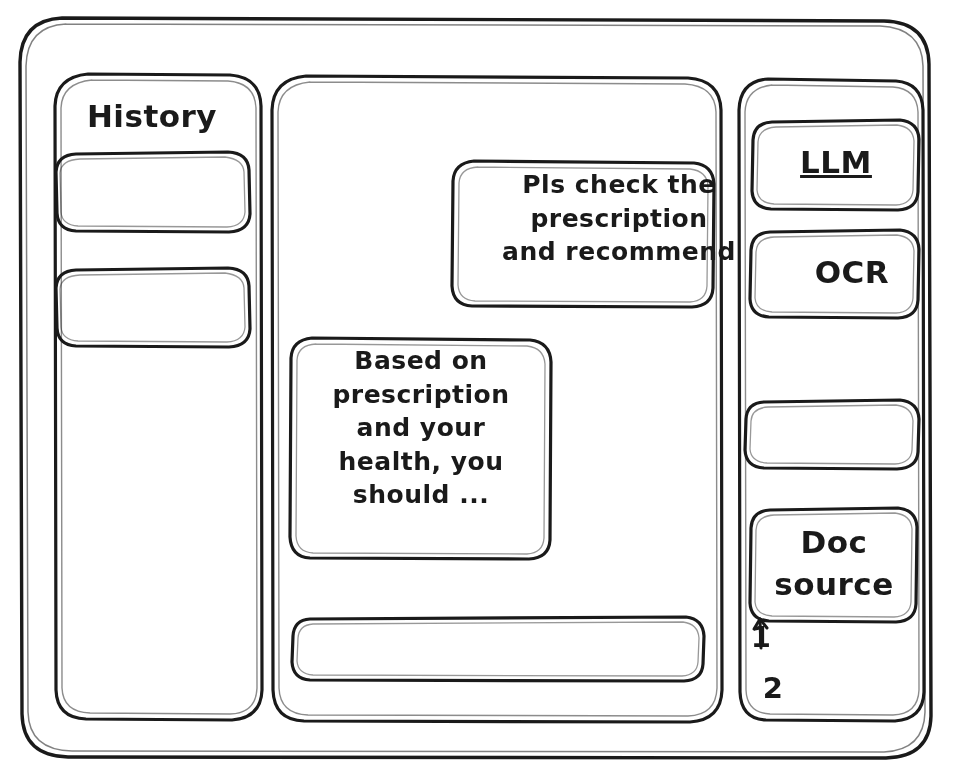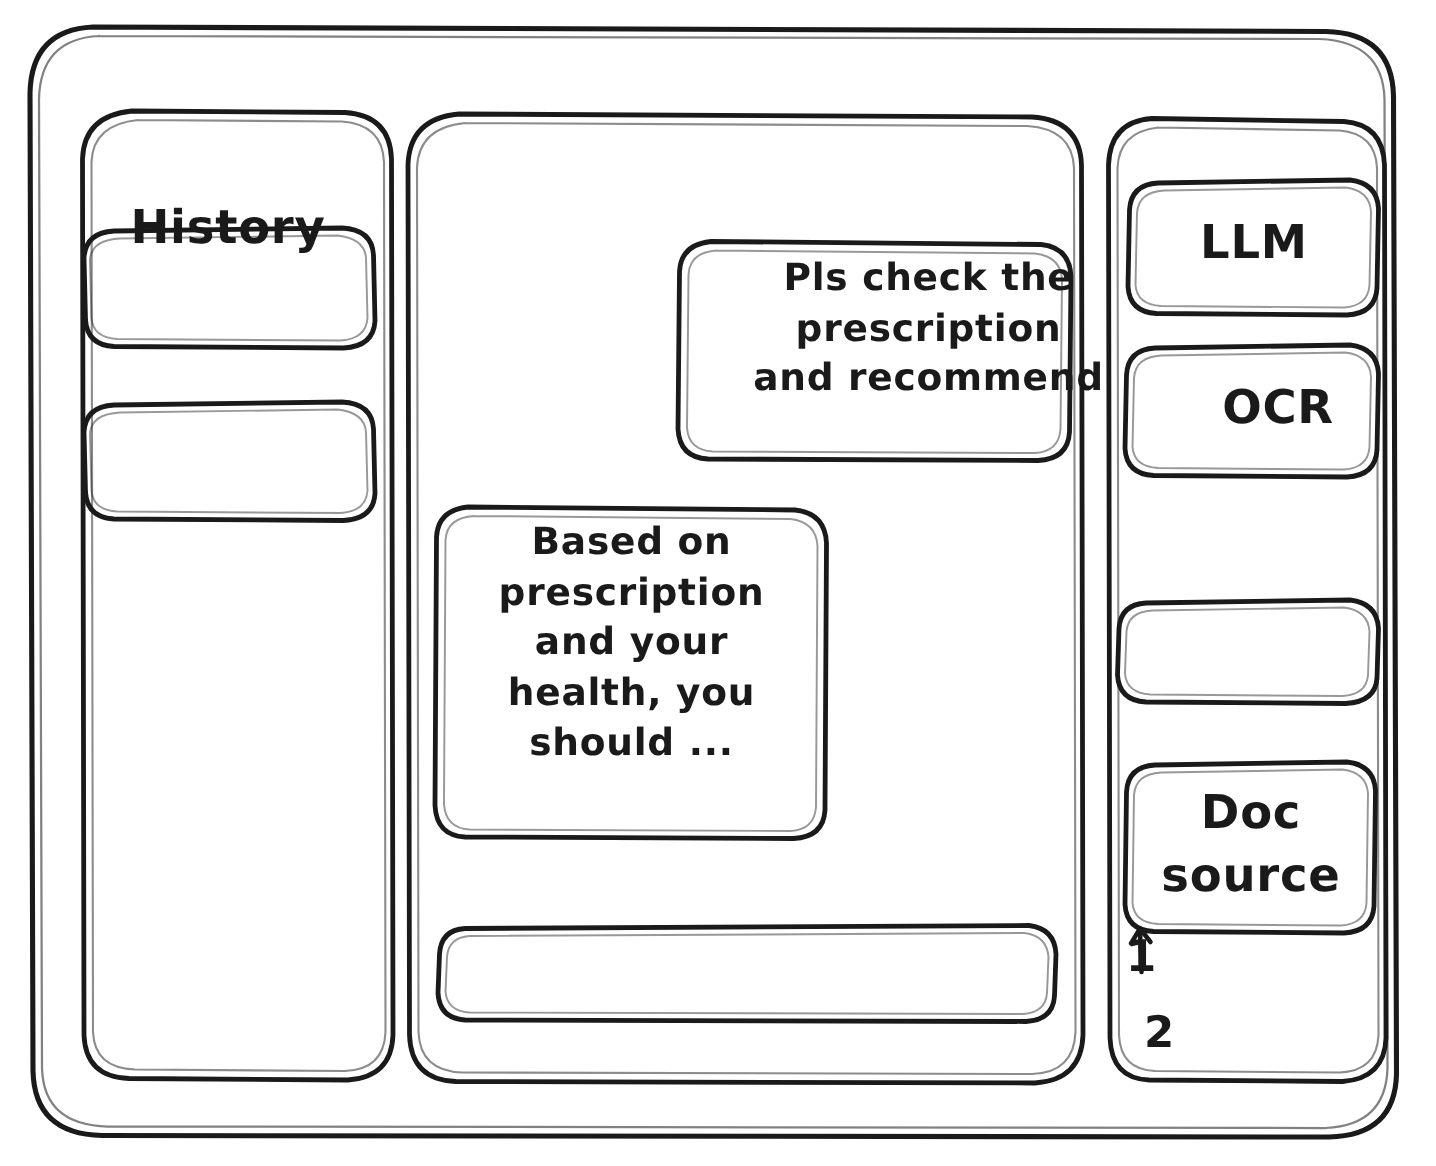--- a/index.html
+++ b/index.html
@@ -30,25 +30,25 @@
     letter-spacing: 0.5px;
     text-align: center;
     line-height: 1.34;
     white-space: pre-line;
     user-select: none;
   }
   .hit {
     position: absolute;
     background: transparent;
   }
-  #panel-title-history { left: 58px;  top: 96px;  width: 188px; font-size: 31px; margin-top: 36px; }
+  #panel-title-history { left: 58px;  top: 96px;  width: 188px; font-size: 31px; }
   #title-agent         { left: 300px; top: 100px; width: 370px; font-size: 33px; }
   #msg-user-text       { left: 458px; top: 168px; width: 250px; font-size: 25px; margin-left: 36px; }
   #msg-agent-text      { left: 296px; top: 344px; width: 250px; font-size: 25px; }
-  #tool-llm-label      { left: 752px; top: 142px; width: 168px; font-size: 31px; }
+  #tool-llm-label      { left: 752px; top: 142px; width: 168px; font-size: 31px; text-decoration: underline; }
   #tool-ocr-label      { left: 752px; top: 252px; width: 168px; font-size: 31px; margin-left: 16px; }
   #tool-params-label   { left: 748px; top: 412px; width: 172px; font-size: 31px; }
   #tool-doc-label      { left: 750px; top: 522px; width: 168px; font-size: 31px; }
   #doc-item-1          { left: 744px; top: 618px; width: 34px;  font-size: 29px; }
   #doc-item-2          { left: 756px; top: 669px; width: 34px;  font-size: 29px; }
 </style>
 </head>
 <body>
 
 <div id="canvas">

